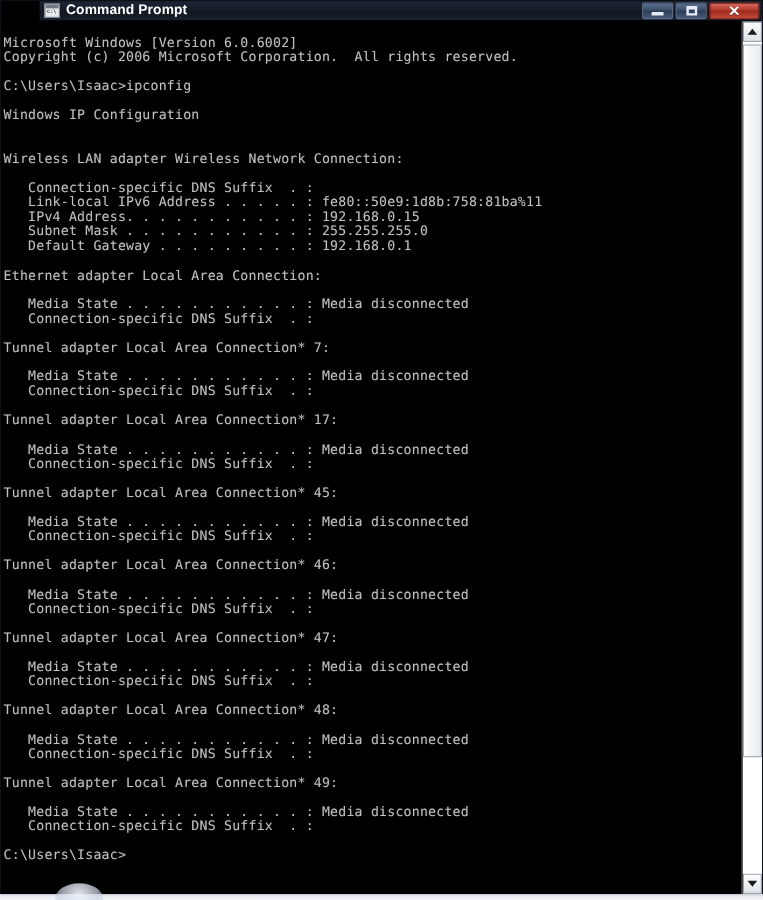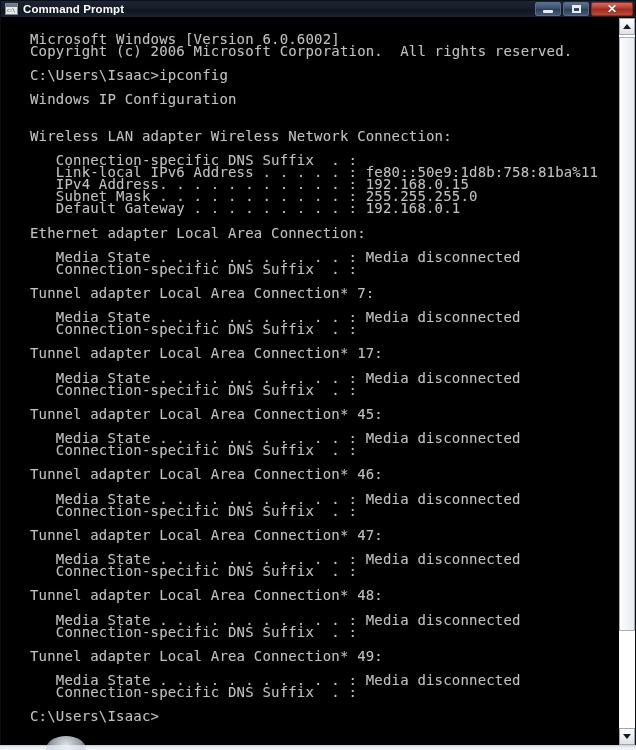--- a/index.html
+++ b/index.html
@@ -62,20 +62,21 @@
     height: 17px;
     min-height: 17px;
     background: linear-gradient(to bottom, #1d2434 0%, #161c29 45%, #11161f 55%, #1a2131 100%);
     border-bottom: 1px solid #000;
     display: flex;
     align-items: center;
     padding: 0 2px 0 4px;
     box-sizing: border-box;
     position: relative;
     user-select: none;
+    margin-left: 32px;
   }
   #cmd-icon {
     width: 13px;
     height: 12px;
     background: #e9eaec;
     border: 1px solid #7e8694;
     box-sizing: border-box;
     margin-right: 5px;
     position: relative;
     flex: none;
@@ -164,29 +165,28 @@
     display: flex;
     min-height: 0;
     background: #000000;
   }
   #console-text {
     flex: 1;
     min-width: 0;
     background: #000000;
     color: #c0c0c0;
     font-family: "DejaVu Sans Mono", monospace;
-    font-size: 14px;
+    font-size: 11px;
     line-height: 12.1px;
     white-space: pre;
     letter-spacing: 0.18px;
     padding: 1px 0 0 2px;
     box-sizing: border-box;
     overflow: hidden;
     text-shadow: 0 0 1px rgba(200,200,200,.25);
-    margin-left: 27px;
   }
 
   
   #scrollbar {
     width: 17px;
     min-width: 17px;
     background: #f1f1f1;
     border-left: 1px solid #000;
     display: flex;
     flex-direction: column;

